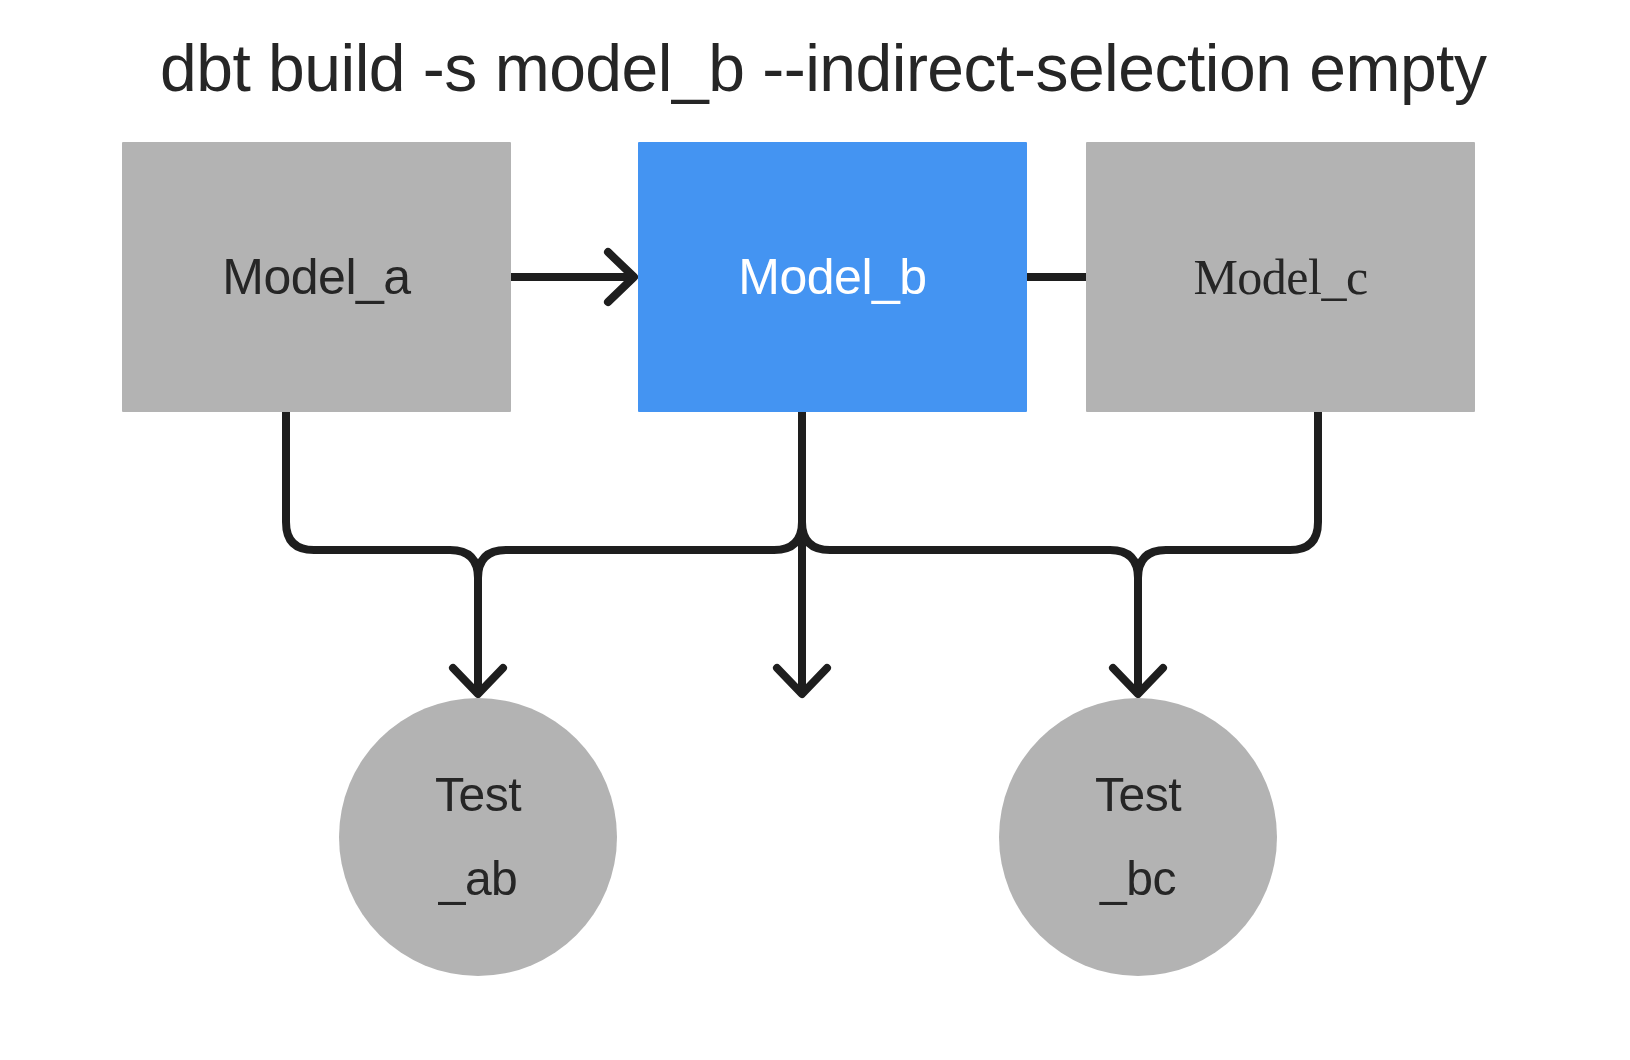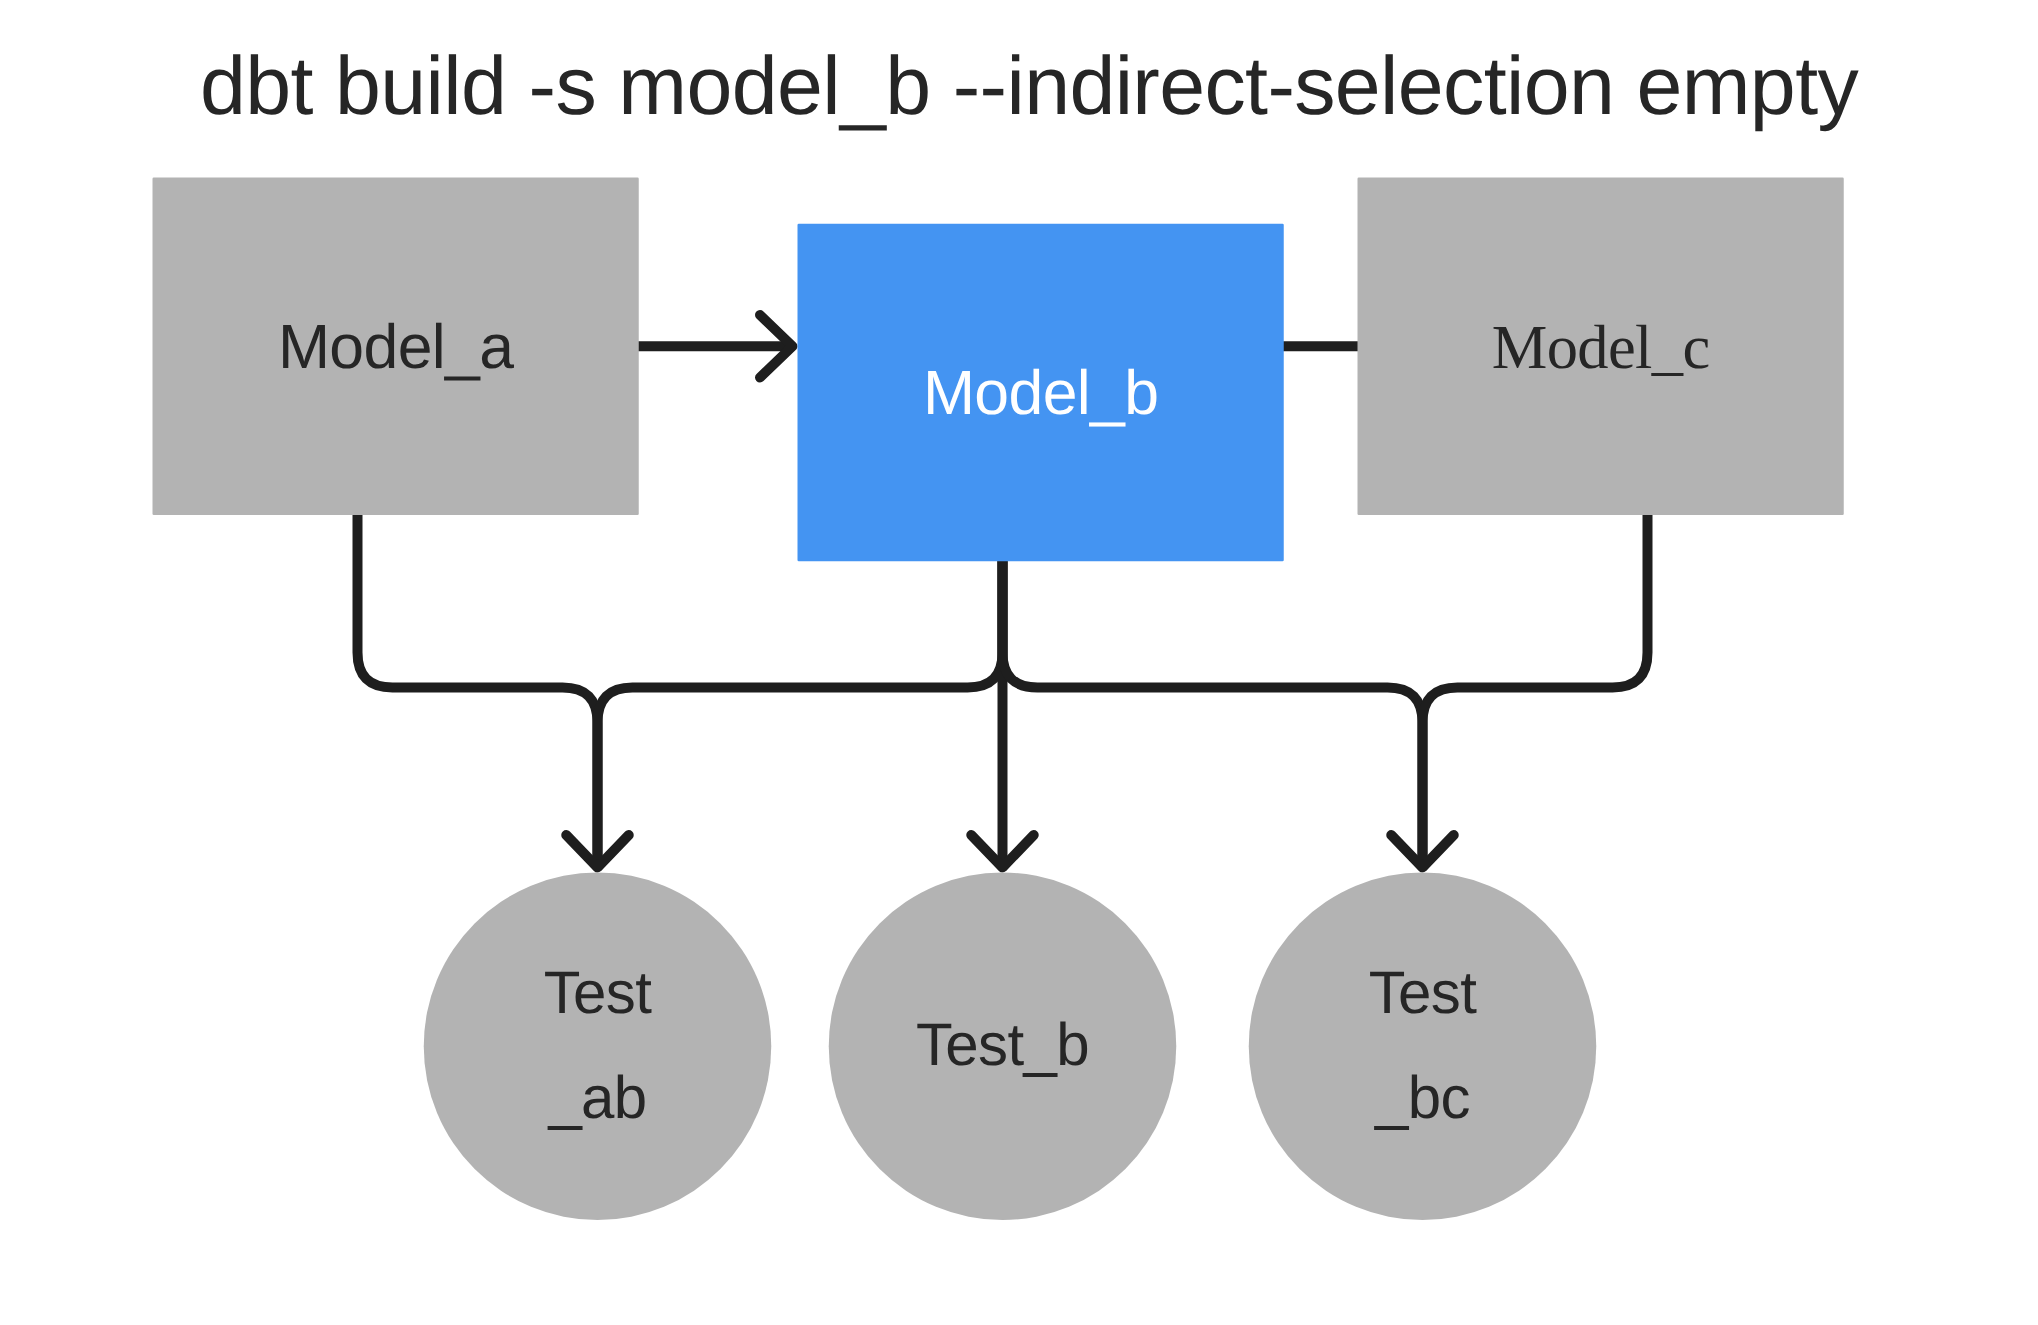--- a/index.html
+++ b/index.html
@@ -46,21 +46,20 @@
     border-radius:1px;
     background:var(--gray);
     display:flex;align-items:center;justify-content:center;
     font-size:50px;
     color:var(--ink);
     letter-spacing:-0.5px;
   }
   .node-box.selected{
     background:var(--blue);
     color:var(--on-blue);
-    margin-top:37px;
   }
   #model-a{left:122px;}
   #model-b{left:638px;}
   #model-c{left:1086px;font-family:Liberation Serif, serif;}
   .node-circle{
     position:absolute;
     top:698px;
     width:278px;height:278px;
     border-radius:50%;
     background:var(--gray);
@@ -115,22 +114,19 @@
 
   <div class="node-box" id="model-c">
     <span>Model_c</span>
   </div>
 
   <div class="node-circle" id="test-ab">
     <span>Test</span>
     <span>_ab</span>
   </div>
 
-  <div class="node-circle" id="test-b">
-    <span>Test_b</span>
-  </div>
 
   <div class="node-circle" id="test-bc">
     <span>Test</span>
     <span>_bc</span>
   </div>
 
 </div>
 
 </body></html>

